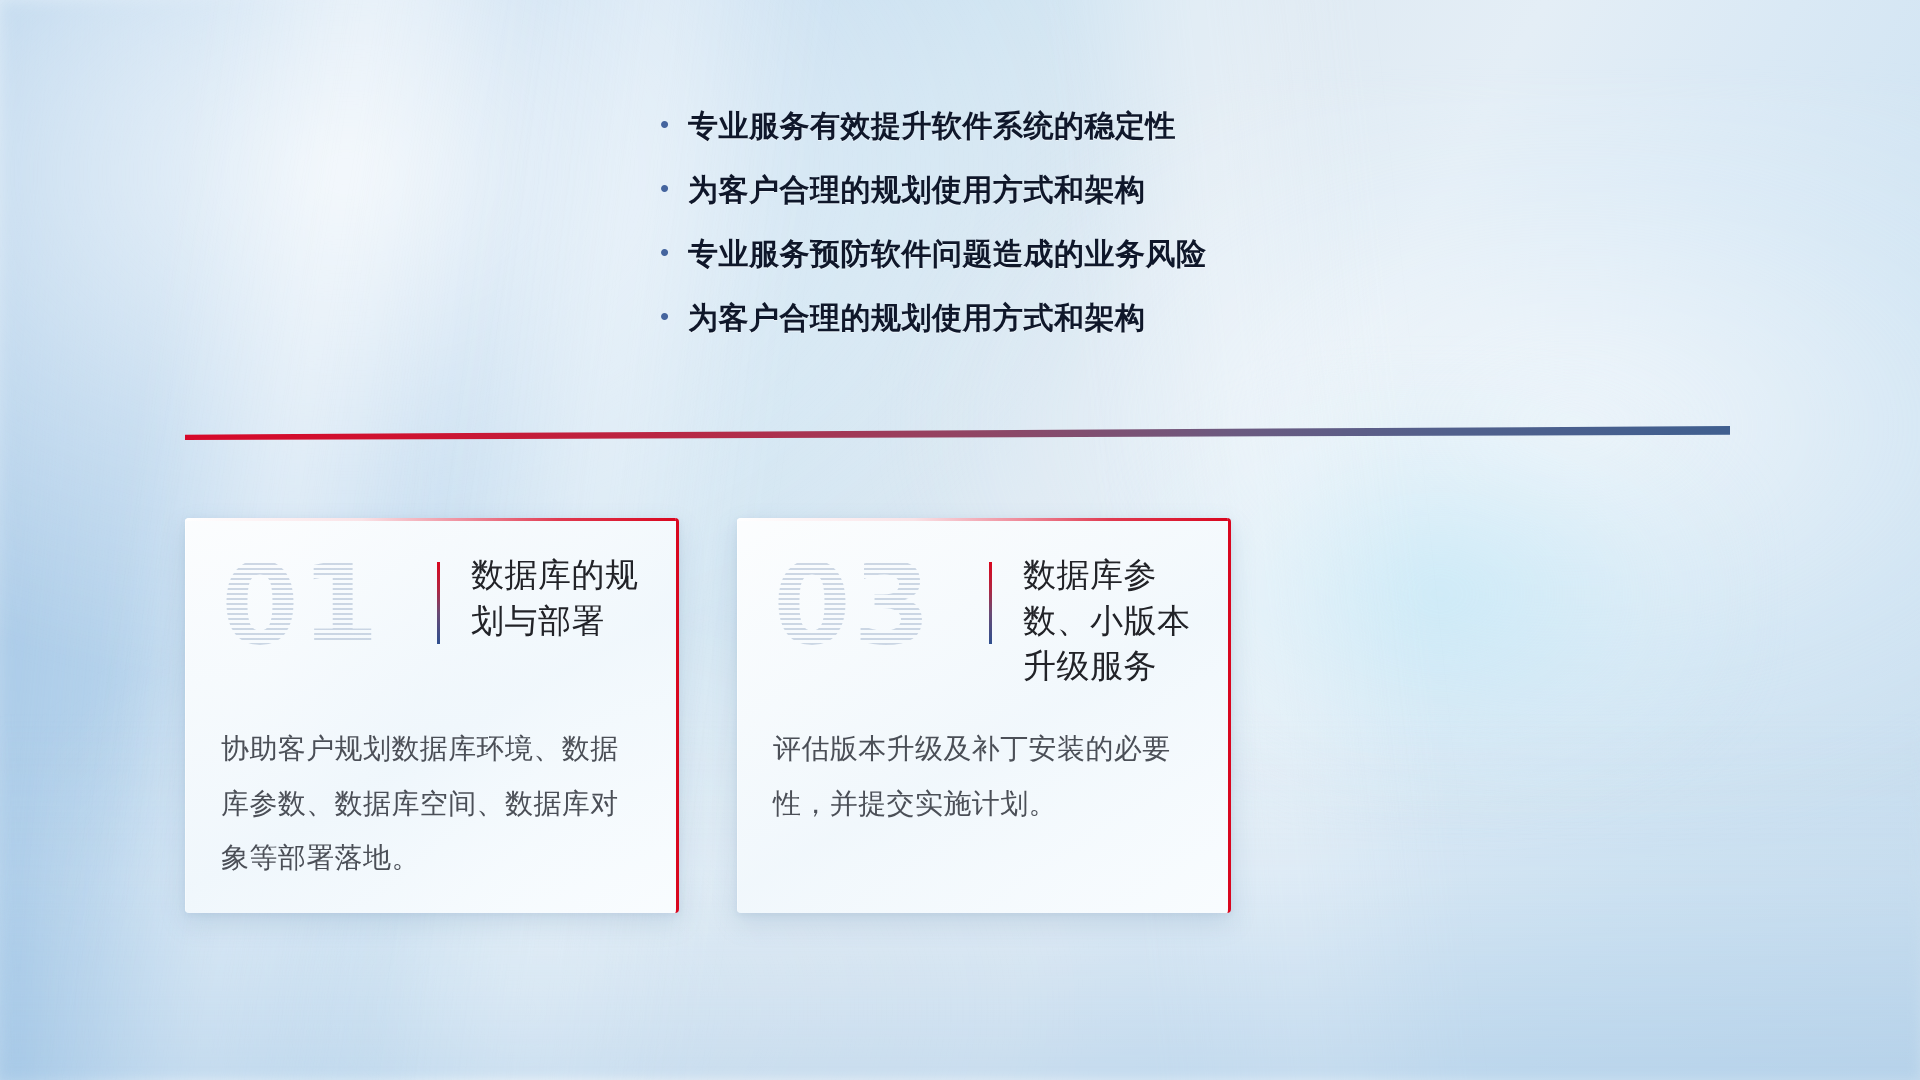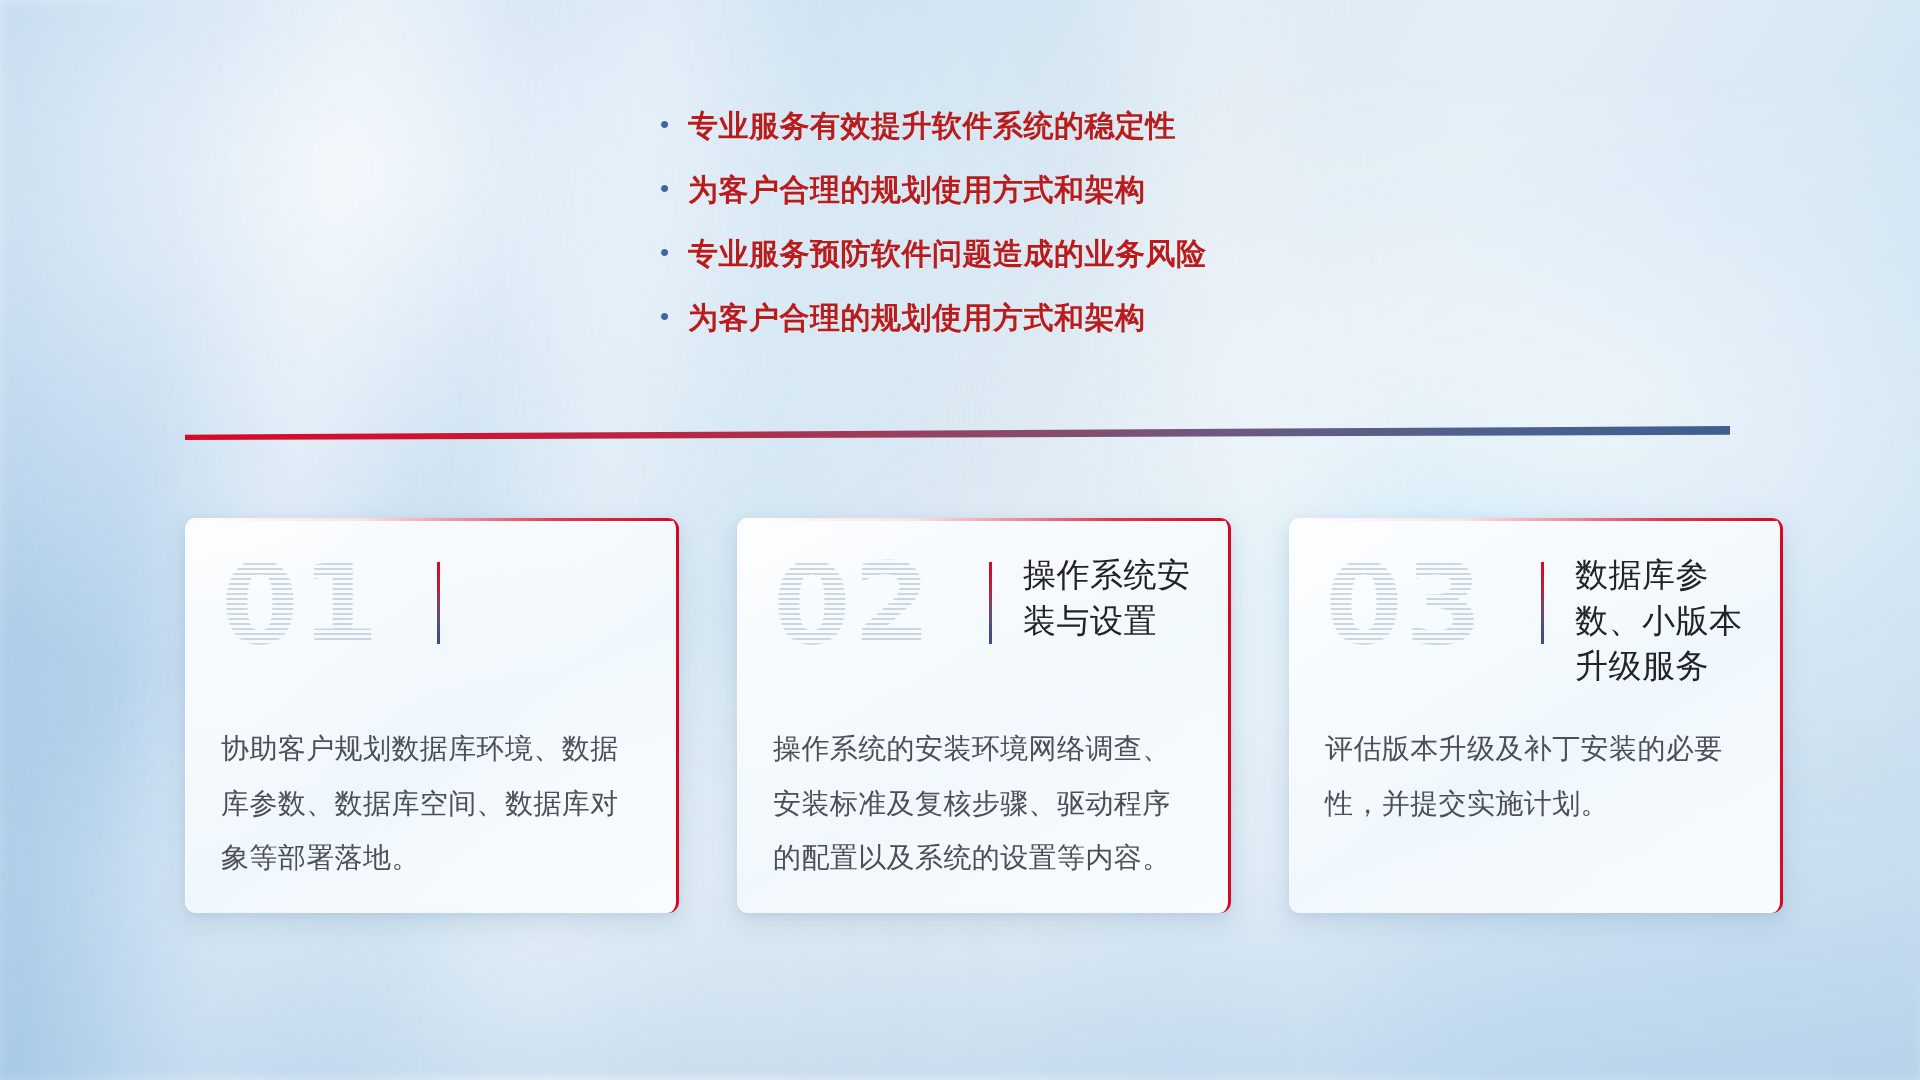--- a/index.html
+++ b/index.html
@@ -72,21 +72,21 @@
   .bullet-row{
     display:flex; align-items:baseline;
     height:64px;
   }
   .bullet-dot{
     width:28px; flex:0 0 28px; font-size:26px; line-height:1;
     color:#44649e; text-align:left; transform:translateY(-3px);
   }
   .bullet-text{
     font-size:30px; line-height:1.2; letter-spacing:.5px;
-    color:#b91c1c; font-weight:600;
+    color:#0f172a; font-weight:600;
     text-shadow:0 1px 0 rgba(255,255,255,.45);
   }
 
   
   #divider{
     position:absolute; left:185px; top:426px; width:1545px; height:14px;
   }
   #divider .bar{
     position:absolute; left:0; top:0; width:100%; height:100%;
     background:linear-gradient(90deg,
@@ -96,21 +96,21 @@
   }
 
   
   #cards{
     position:absolute; left:185px; top:518px;
     display:flex; gap:58px;
   }
   .card{
     position:relative;
     width:494px; height:395px;
-    border-radius:11px;
+    border-radius:4px;
     background:linear-gradient(150deg,
       rgba(255,255,255,.93) 0%,
       rgba(249,252,254,.92) 28%,
       rgba(243,249,253,.90) 55%,
       rgba(250,253,255,.95) 100%);
     border-right:3px solid #d9071f;
     box-shadow:0 10px 26px rgba(90,125,165,.18), 0 2px 6px rgba(90,125,165,.10);
     overflow:hidden;
   }
   .card::before{  
@@ -215,32 +215,25 @@
 <div id="divider">
   <div class="bar"></div>
 </div>
 
 <div id="cards">
 
   <div class="card">
     <div class="card-head">
       <div class="card-num">01</div>
       <div class="card-rule"></div>
+      <div class="card-title">数据库的规划与部署</div>
     </div>
     <div class="card-body">协助客户规划数据库环境、数据库参数、数据库空间、数据库对象等部署落地。</div>
   </div>
 
-  <div class="card">
-    <div class="card-head">
-      <div class="card-num">02</div>
-      <div class="card-rule"></div>
-      <div class="card-title">操作系统安装与设置</div>
-    </div>
-    <div class="card-body">操作系统的安装环境网络调查、安装标准及复核步骤、驱动程序的配置以及系统的设置等内容。</div>
-  </div>
 
   <div class="card">
     <div class="card-head">
       <div class="card-num">03</div>
       <div class="card-rule"></div>
       <div class="card-title">数据库参数、小版本升级服务</div>
     </div>
     <div class="card-body">评估版本升级及补丁安装的必要性，并提交实施计划。</div>
   </div>
 

